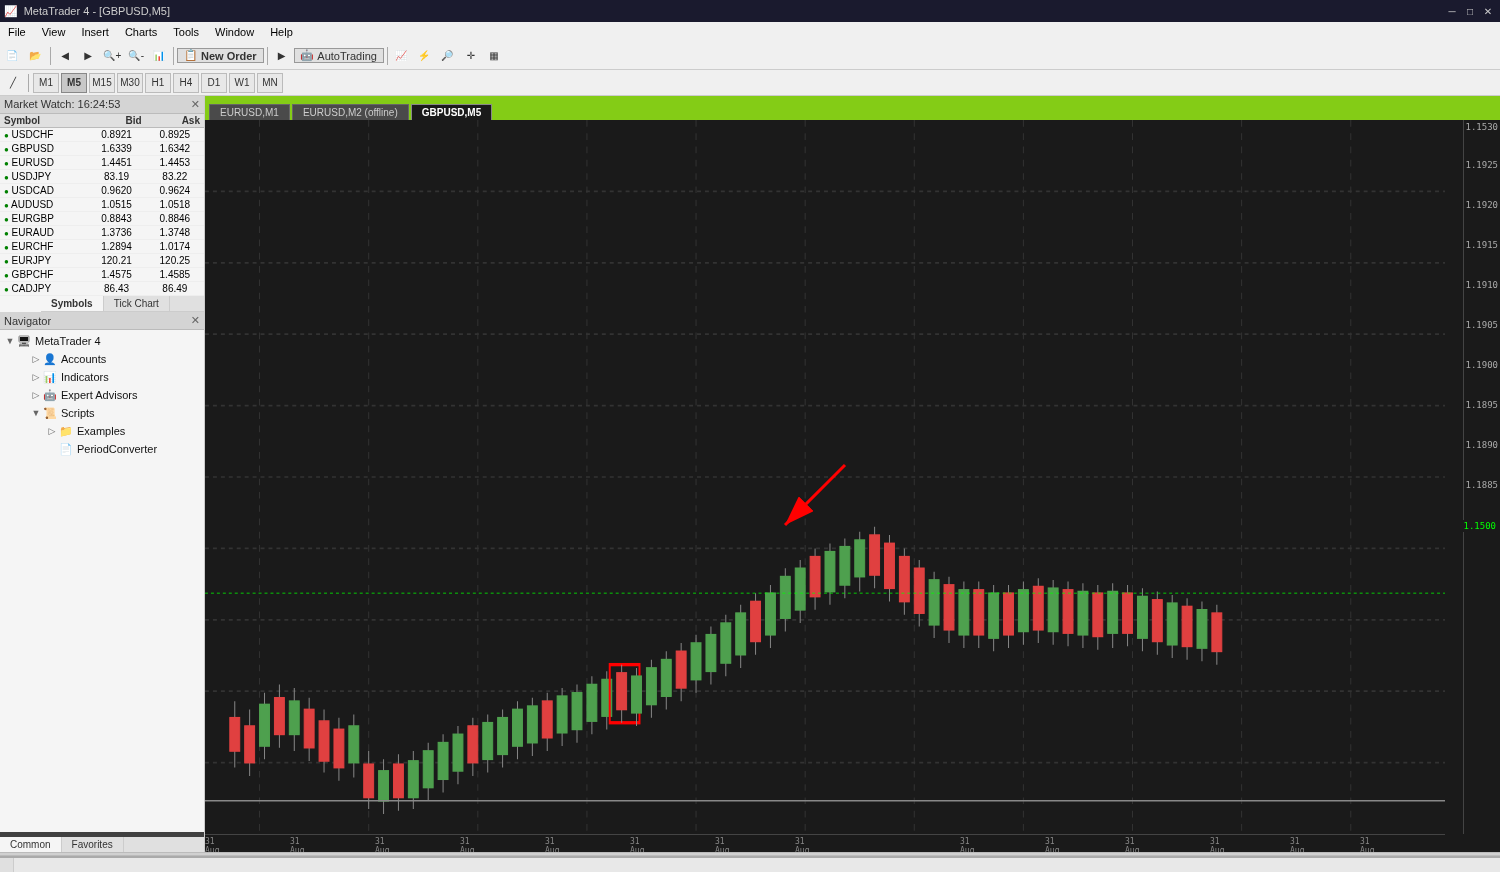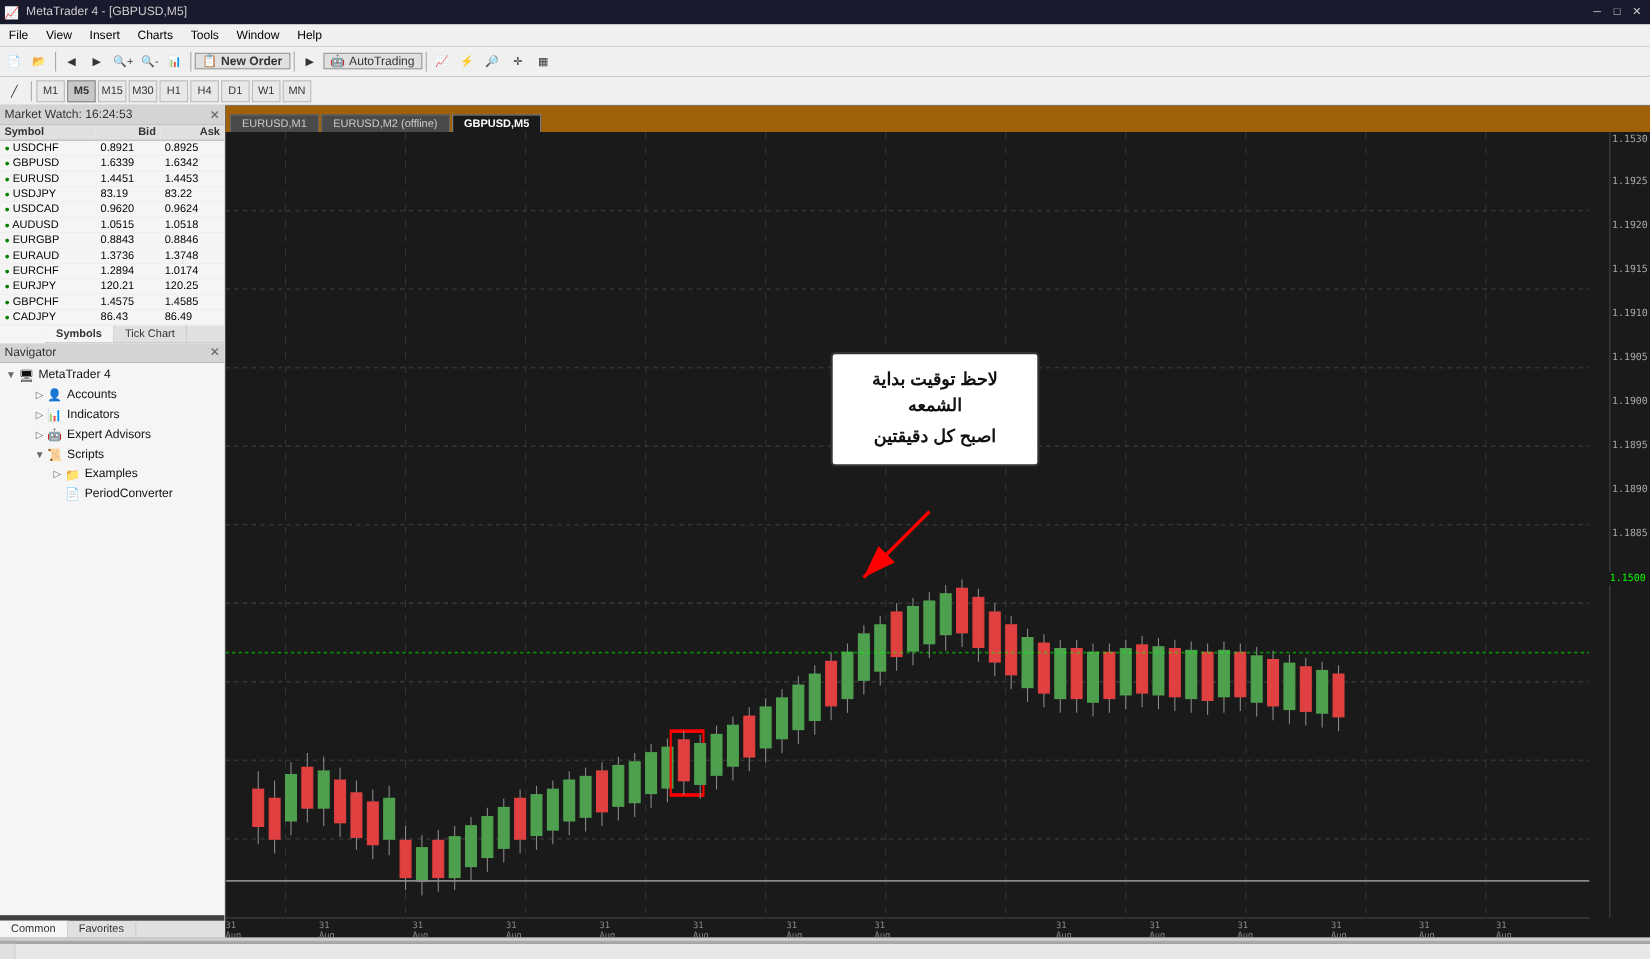--- a/index.html
+++ b/index.html
@@ -33,41 +33,41 @@
     
     #left-panel { width: 205px; background: #f5f5f5; border-right: 1px solid #ccc; display: flex; flex-direction: column; }
 
     
     #market-watch { flex: 0 0 auto; }
     #mw-header { background: #d4d4d4; padding: 2px 4px; font-size: 11px; color: #333; border-bottom: 1px solid #bbb; display: flex; justify-content: space-between; align-items: flex-start; }
     #mw-table { width: 100%; border-collapse: collapse; font-size: 10px; }
     #mw-table th { background: #e0e0e0; color: #333; padding: 1px 4px; border-bottom: 1px solid #bbb; text-align: left; }
     #mw-table th:last-child, #mw-table th:nth-child(2) { text-align: right; }
     #mw-table td { padding: 1px 4px; border-bottom: 1px solid #eee; color: #000; }
-    #mw-table td:nth-child(2), #mw-table td:nth-child(3) { text-align: left; }
+    #mw-table td:nth-child(2), #mw-table td:nth-child(3) { text-align: center; }
     .mw-dot { color: green; font-size: 8px; }
 
     
     .panel-tabs { display: flex; background: #e0e0e0; border-bottom: 1px solid #ccc; margin-left: 41px; }
     .panel-tab { padding: 2px 10px; font-size: 10px; cursor: pointer; border-right: 1px solid #ccc; color: #333; }
     .panel-tab.active { background: #f5f5f5; font-weight: bold; }
 
     
     #navigator { flex: 1; overflow: hidden; }
     #nav-header { background: #d4d4d4; padding: 2px 4px; font-size: 11px; color: #333; border-bottom: 1px solid #bbb; display: flex; justify-content: space-between; align-items: center; }
     #nav-tree { padding: 2px; overflow-y: auto; height: 100%; }
     .tree-item { display: flex; align-items: center; padding: 1px 2px; cursor: pointer; color: #111; font-size: 11px; }
     .tree-item .expand { width: 12px; text-align: center; font-size: 9px; color: #666; }
     .tree-item .icon { width: 16px; height: 16px; margin-right: 3px; display: flex; align-items: center; justify-content: center; font-size: 11px; }
     .tree-item-child { padding-left: 28px; }
     .tree-item-child2 { padding-left: 44px; }
 
     
     #chart-area { flex: 1; background: #1a1a1a; display: flex; flex-direction: column; overflow: hidden; }
-    #chart-tabs { background: #a16207; display: flex; align-items: flex-end; padding: 0 4px; height: 24px; }
+    #chart-tabs { background: #84cc16; display: flex; align-items: flex-end; padding: 0 4px; height: 24px; }
     .chart-tab { padding: 2px 10px; font-size: 10px; cursor: pointer; background: #4a4a4a; color: #ccc; border: 1px solid #666; border-bottom: none; margin-right: 2px; }
     .chart-tab.active { background: #1a1a1a; color: #fff; border-color: #888; font-weight: bold; }
 
     #chart-canvas { flex: 1; position: relative; background: #1a1a1a; overflow: hidden; }
     #chart-info { position: absolute; top: 4px; left: 4px; color: #aaa; font-size: 10px; font-family: monospace; }
 
     
     #price-axis { position: absolute; right: 0; top: 0; bottom: 0; width: 55px; background: #1a1a1a; border-left: 1px solid #444; }
 
     
@@ -572,24 +572,20 @@
           <span style="position:absolute;left:650px;color:#fff;font-size:8px;font-family:monospace;top:2px;background:#14532d;padding:0 2px;margin-top:16px;">2017.08.31 20:58</span>
           <span style="position:absolute;left:755px;color:#888;font-size:8px;font-family:monospace;top:2px;">31 Aug 21:20</span>
           <span style="position:absolute;left:840px;color:#888;font-size:8px;font-family:monospace;top:2px;">31 Aug 21:52</span>
           <span style="position:absolute;left:920px;color:#888;font-size:8px;font-family:monospace;top:2px;">31 Aug 22:24</span>
           <span style="position:absolute;left:1005px;color:#888;font-size:8px;font-family:monospace;top:2px;">31 Aug 22:56</span>
           <span style="position:absolute;left:1085px;color:#888;font-size:8px;font-family:monospace;top:2px;">31 Aug 23:12</span>
           <span style="position:absolute;left:1155px;color:#888;font-size:8px;font-family:monospace;top:2px;">31 Aug 23:44</span>
         </div>
       </div>
 
-      <div class="annotation-box" style="position:absolute;top:200px;left:550px;width:190px;padding:12px 16px;">
-        <div style="font-size:16px;font-weight:bold;direction:rtl;">لاحظ توقيت بداية الشمعه</div>
-        <div style="font-size:16px;font-weight:bold;direction:rtl;margin-top:4px;">اصبح كل دقيقتين</div>
-      </div>
 
       <svg style="position:absolute;top:340px;left:560px;width:120px;height:80px;" viewBox="0 0 120 80">
         <defs>
           <marker id="arrowhead" markerWidth="10" markerHeight="7" refX="10" refY="3.5" orient="auto">
             <polygon points="0 0, 10 3.5, 0 7" fill="red"></polygon>
           </marker>
         </defs>
         <line x1="80" y1="5" x2="20" y2="65" stroke="red" stroke-width="3" marker-end="url(#arrowhead)"></line>
       </svg>
 

